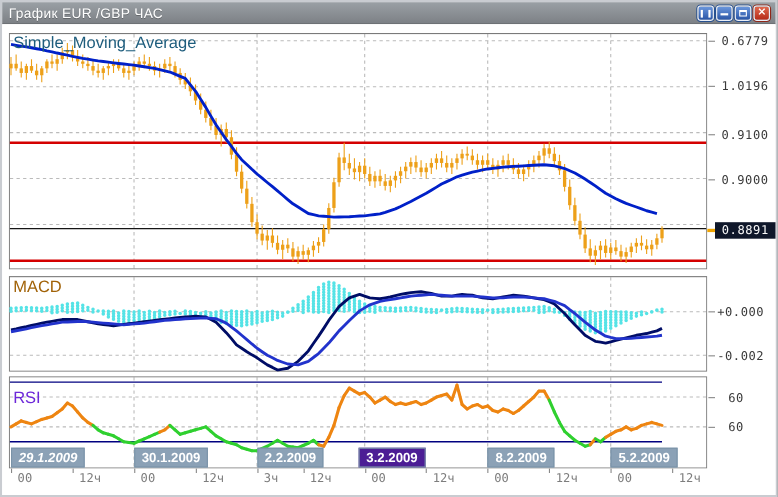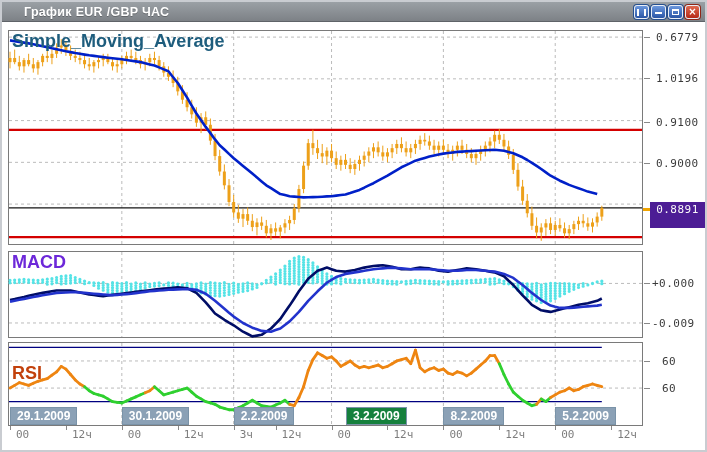--- a/index.html
+++ b/index.html
@@ -1,34 +1,34 @@
 <!DOCTYPE html>
 <html><head>
 <meta charset="utf-8">
 <style>
   html,body{margin:0;padding:0;background:#e8e8e8;font-family:"Liberation Sans",sans-serif;}
   .window{position:relative;width:707px;height:452px;background:#fff;outline:1px solid #1c1c1c;
           box-shadow:inset 0 0 0 2px #c9ccd1;overflow:hidden;}
   .titlebar{position:absolute;left:2px;top:2px;width:703px;height:20px;
             background:linear-gradient(#9aa0a5,#7d8186);border-bottom:1px solid #5f6368;
             display:flex;align-items:center;box-sizing:border-box;}
-  .title{color:#ffffff;font-weight:bold;font-size:12.5px;padding-left:22px;letter-spacing:.3px;
+  .title{color:#ffffff;font-weight:normal;font-size:12.5px;padding-left:6px;letter-spacing:.3px;
          text-shadow:0 1px 0 rgba(0,0,0,.25);}
   .controls{position:absolute;right:5px;top:3px;display:flex;gap:2px;}
   .wbtn{width:15px;height:14px;border:1px solid #e9eef7;border-radius:3px;box-sizing:border-box;
         background:linear-gradient(#6b97dd,#2a55a5);box-shadow:0 0 0 1px #27508f;
         display:flex;align-items:center;justify-content:center;cursor:pointer;}
   .wbtn.close{background:linear-gradient(#e06a50,#b52a18);box-shadow:0 0 0 1px #8f2718;}
   .g-pause{width:5px;height:7px;border-left:2px solid #fff;border-right:2px solid #fff;}
   .g-min{width:7px;height:2px;background:#fff;margin-top:2px;}
   .g-max{width:7px;height:6px;border:1px solid #fff;border-top-width:2px;box-sizing:border-box;}
   .g-close{color:#fff;font-weight:bold;font-size:10px;line-height:10px;font-family:"DejaVu Sans",sans-serif;}
   .client{position:absolute;left:2px;top:22px;width:703px;height:428px;background:#fff;}
   svg.panel{position:absolute;left:8px;background:#fff;display:block;}
-  .plabel{position:absolute;font-size:18px;font-weight:bold;z-index:5;}
+  .plabel{position:absolute;font-size:15px;font-weight:normal;z-index:5;}
   .axlab{position:absolute;font-family:"DejaVu Sans Mono",monospace;font-size:11px;color:#3a3a3a;
          letter-spacing:.5px;white-space:nowrap;}
   .tick{position:absolute;height:0;border-top:1px solid #888;width:6px;}
   .vtick{position:absolute;width:0;border-left:1px solid #888;height:4px;}
   .badge{position:absolute;font-family:"DejaVu Sans Mono",monospace;font-size:11px;
          color:#fafafa;text-align:center;letter-spacing:.5px;}
   .badgetick{position:absolute;height:3px;width:8px;}
   .datebox{position:absolute;top:407px;height:16px;line-height:16px;padding:0 6px;
            color:#fff;font-weight:bold;font-size:12px;white-space:nowrap;z-index:6;}
   .hourlab{position:absolute;top:428px;font-family:"DejaVu Sans Mono",monospace;font-size:11px;
@@ -606,50 +606,50 @@
       <line x1="561.2" y1="46.064516129032256" x2="565.86" y2="48.7741935483871" stroke="#ee8511" stroke-width="2.8" stroke-linecap="round"></line>
       <line x1="565.86" y1="48.7741935483871" x2="570.52" y2="47.41935483870968" stroke="#ee8511" stroke-width="2.8" stroke-linecap="round"></line>
       <line x1="570.52" y1="47.41935483870968" x2="575.1800000000001" y2="44.70967741935483" stroke="#ee8511" stroke-width="2.8" stroke-linecap="round"></line>
       <line x1="575.1800000000001" y1="44.70967741935483" x2="579.84" y2="43.354838709677416" stroke="#ee8511" stroke-width="2.8" stroke-linecap="round"></line>
       <line x1="579.84" y1="43.354838709677416" x2="584.5" y2="42" stroke="#ee8511" stroke-width="2.8" stroke-linecap="round"></line>
       <line x1="584.5" y1="42" x2="589.16" y2="43.354838709677416" stroke="#ee8511" stroke-width="2.8" stroke-linecap="round"></line>
       <line x1="589.16" y1="43.354838709677416" x2="593.82" y2="44.70967741935483" stroke="#ee8511" stroke-width="2.8" stroke-linecap="round"></line>
     </svg>
 
   <div class="plabel" style="left:12px;top:31px;color:#1e5d7d">Simple_Moving_Average</div>
-  <div class="plabel" style="left:12px;top:252px;color:#6d28d9">MACD</div>
-  <div class="plabel" style="left:12px;top:363px;color:#c2410c">RSI</div>
+  <div class="plabel" style="left:12px;top:252px;color:#a16207">MACD</div>
+  <div class="plabel" style="left:12px;top:353px;color:#6d28d9">RSI</div>
 
   <div class="axlab" style="left:656px;top:31px">0.6779</div>
   <div class="axlab" style="left:656px;top:72px">1.0196</div>
   <div class="axlab" style="left:656px;top:116px">0.9100</div>
   <div class="axlab" style="left:656px;top:157px">0.9000</div>
   <div class="tick" style="left:644px;top:37px"></div>
   <div class="tick" style="left:644px;top:78px"></div>
   <div class="tick" style="left:644px;top:122px"></div>
   <div class="tick" style="left:644px;top:163px"></div>
 
   <div class="badgetick" id="badge-tick" style="left: 643px; top: 208px; background: rgb(240, 164, 0);"></div>
-  <div class="badge" id="price-badge" style="left: 650px; top: 202px; width: 55px; height: 26px; line-height: 15px; background: #4c1d95;">0.8891</div>
+  <div class="badge" id="price-badge" style="left: 650px; top: 202px; width: 55px; height: 15px; line-height: 15px; background: #0f172a;">0.8891</div>
 
   <div class="axlab" style="left:652px;top:277px">+0.000</div>
-  <div class="axlab" style="left:652px;top:317px">-0.009</div>
+  <div class="axlab" style="left:652px;top:317px">-0.002</div>
   <div class="tick" style="left:644px;top:283px"></div>
   <div class="tick" style="left:644px;top:323px"></div>
 
   <div class="axlab" style="left:662px;top:355px">60</div>
   <div class="axlab" style="left:662px;top:382px">60</div>
   <div class="tick" style="left:644px;top:361px"></div>
   <div class="tick" style="left:644px;top:388px"></div>
 
   <div id="time-axis">
-      <div class="datebox" style="left: 10px; background: rgb(139, 161, 182); border: 1px solid rgb(122, 147, 168);">29.1.2009</div>
+      <div class="datebox" style="left: 10px; background: rgb(139, 161, 182); border: 1px solid rgb(122, 147, 168); font-style: italic;">29.1.2009</div>
       <div class="datebox" style="left: 121.84px; background: rgb(139, 161, 182); border: 1px solid rgb(122, 147, 168); text-align: right;">30.1.2009</div>
       <div class="datebox" style="left: 233.68px; background: rgb(139, 161, 182); border: 1px solid rgb(122, 147, 168);">2.2.2009</div>
-      <div class="datebox" style="left: 346px; background: #15803d; border: 1px solid rgb(122, 147, 168);">3.2.2009</div>
+      <div class="datebox" style="left: 326px; background: #4c1d95; border: 1px solid rgb(122, 147, 168);">3.2.2009</div>
       <div class="datebox" style="left: 443.38px; background: rgb(139, 161, 182); border: 1px solid rgb(122, 147, 168);">8.2.2009</div>
       <div class="datebox" style="left: 555.22px; background: rgb(139, 161, 182); border: 1px solid rgb(122, 147, 168);">5.2.2009</div>
       <div class="hourlab" style="left: 16px;">00</div>
       <div class="vtick" style="left: 10px; top: 426px;"></div>
       <div class="hourlab" style="left: 71.92px;">12ч</div>
       <div class="vtick" style="left: 65.92px; top: 426px;"></div>
       <div class="hourlab" style="left: 127.84px;">00</div>
       <div class="vtick" style="left: 121.84px; top: 426px;"></div>
       <div class="hourlab" style="left: 183.76px;">12ч</div>
       <div class="vtick" style="left: 177.76px; top: 426px;"></div>

